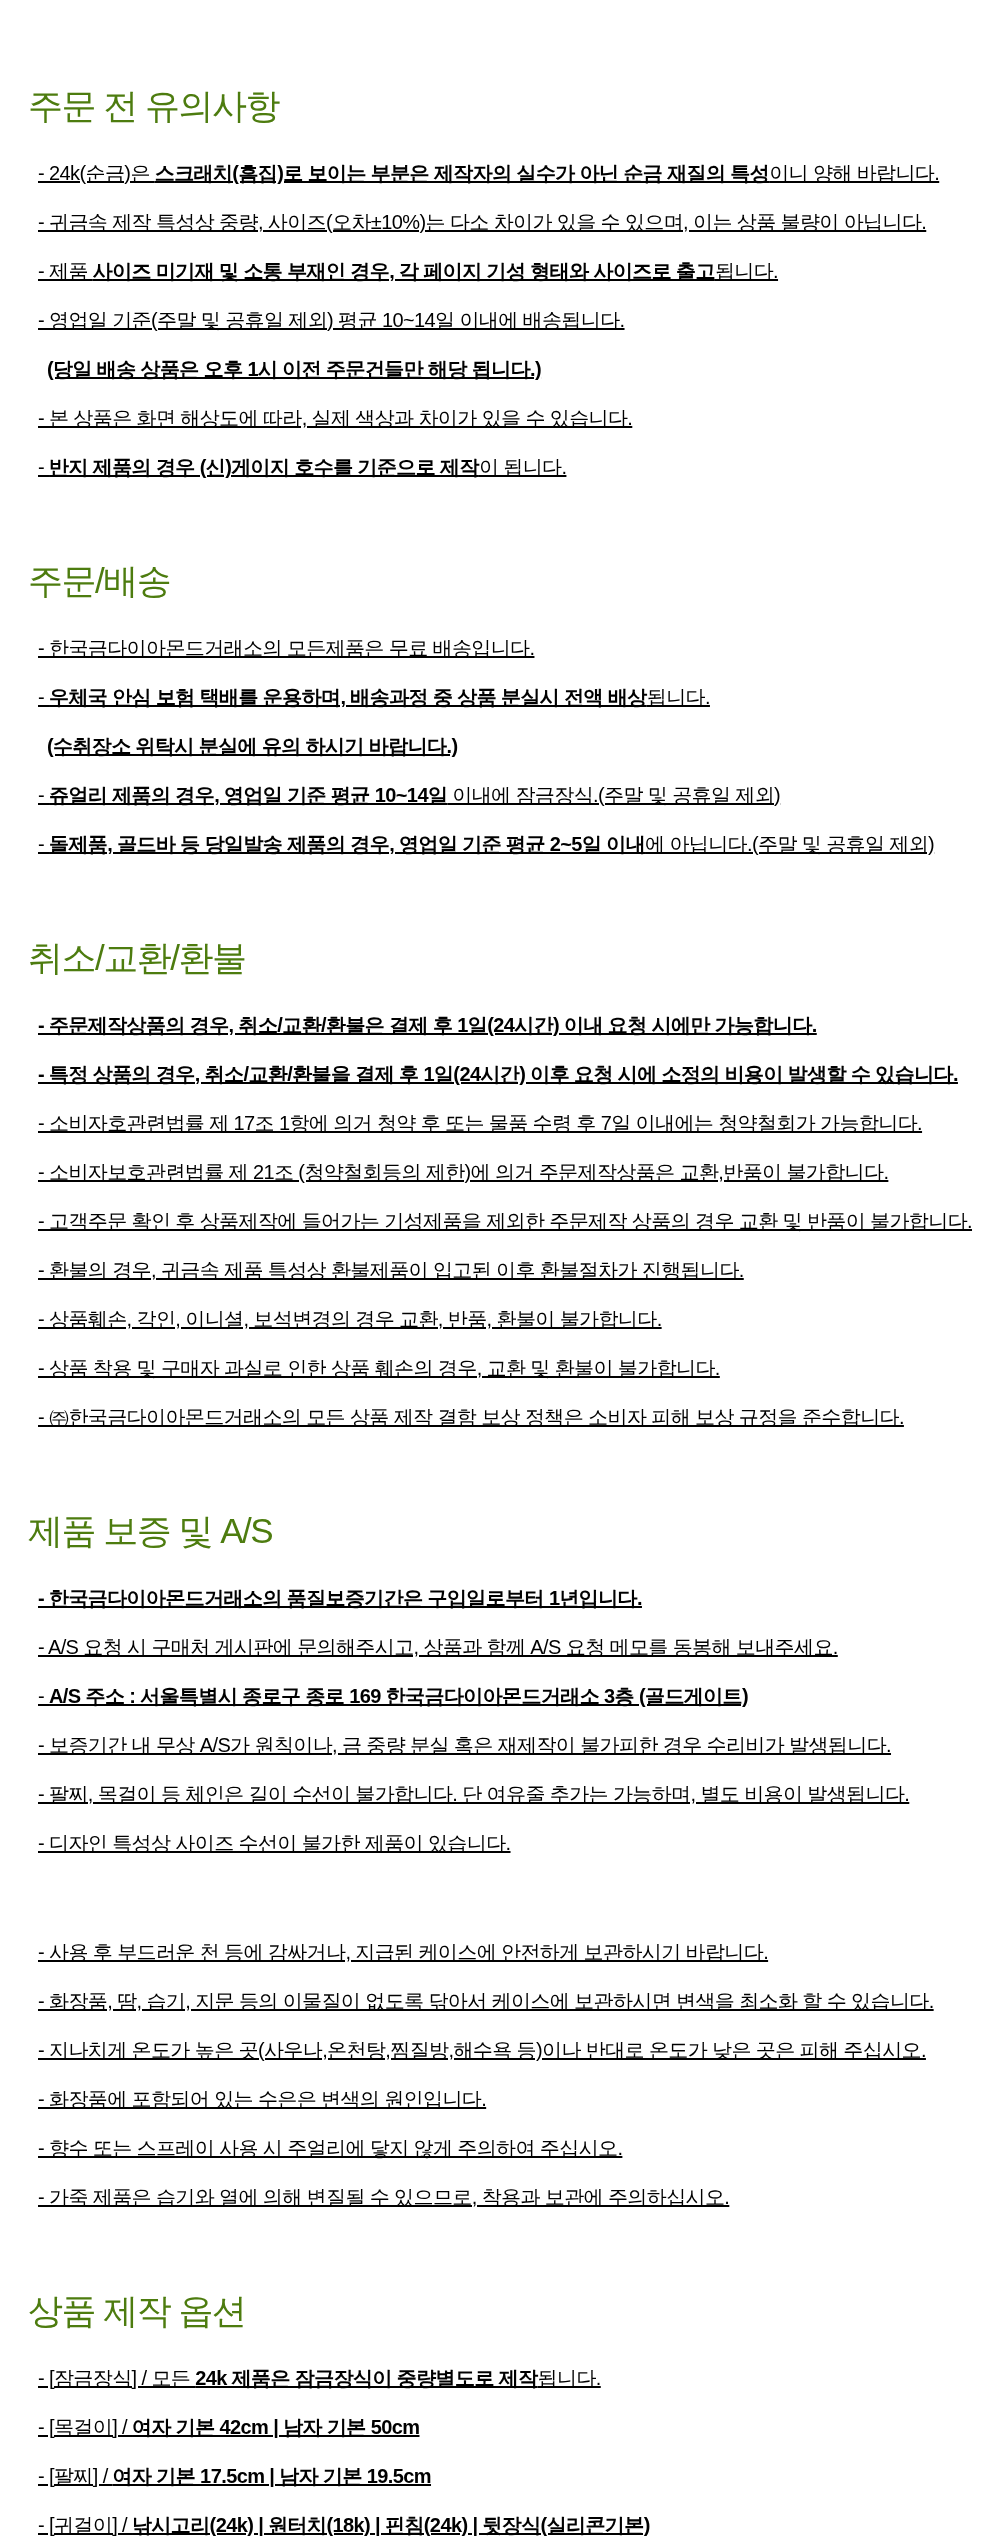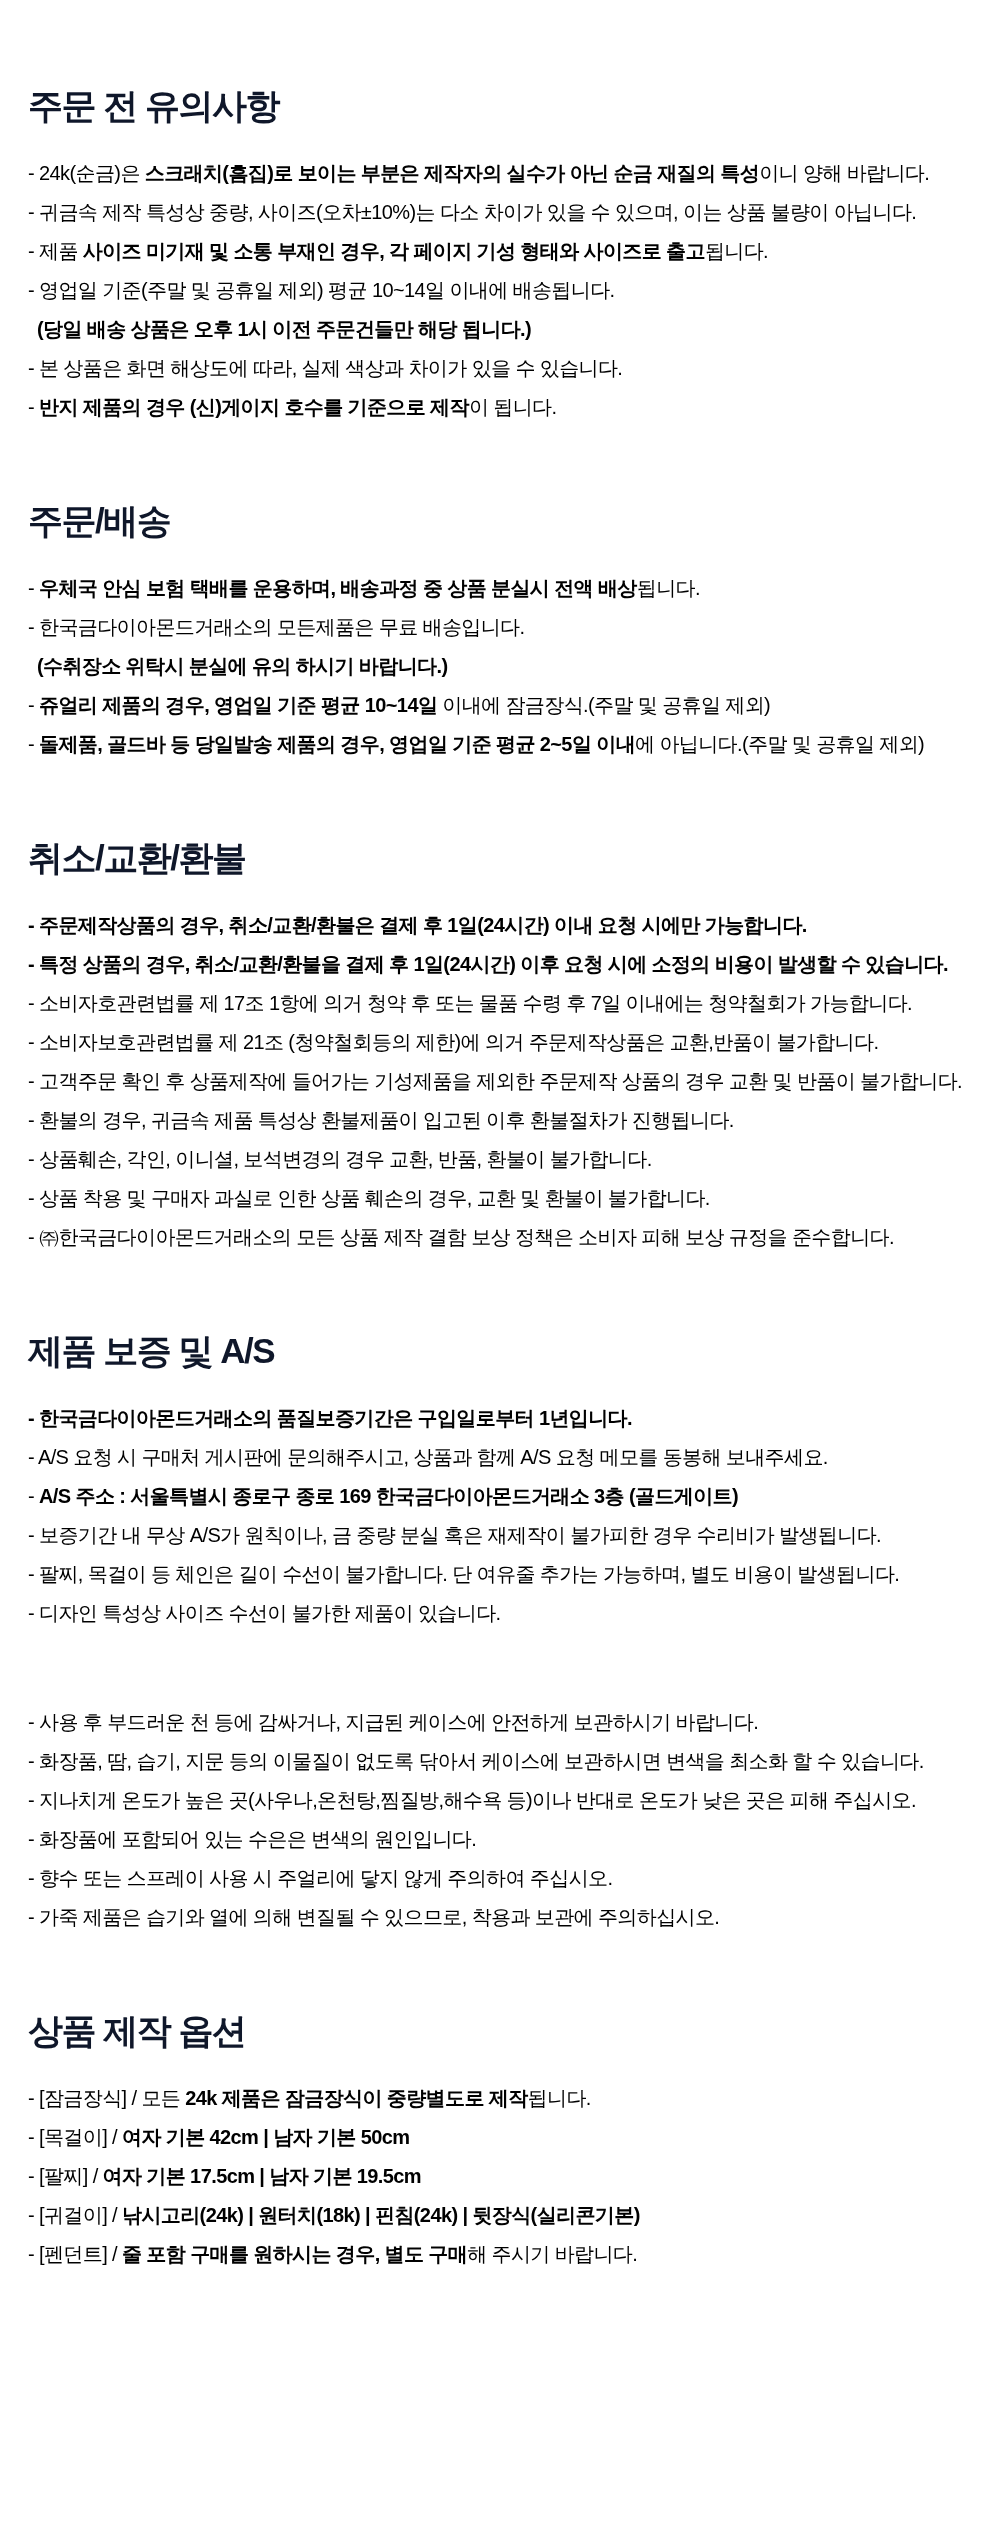--- a/index.html
+++ b/index.html
@@ -6,26 +6,26 @@
   body{
     width:1000px;min-height:2540px;background:#ffffff;color:#000000;
     font-family:"Liberation Sans","DejaVu Sans",sans-serif;
     -webkit-font-smoothing:antialiased;
   }
   .doc{padding:82px 20px 60px 28px;}
   .notice-section{margin:0 0 70px 0;}
   .notice-section:last-child{margin-bottom:0;}
   h2.section-title{
     margin:0 0 24px 0;
-    font-size:35px;line-height:48px;font-weight:700;
-    letter-spacing:-1.5px;color:#0f172a;
+    font-size:35px;line-height:48px;font-weight:400;
+    letter-spacing:-1.5px;color:#4d7c0f;
   }
   p.line{
-    margin:0;font-size:20px;line-height:39px;
-    letter-spacing:-0.6px;color:#000;white-space:nowrap;
+    margin:10px;font-size:20px;line-height:39px;
+    letter-spacing:-0.6px;color:#000;white-space:nowrap;text-decoration:underline;
   }
   p.line.indent{padding-left:9px;}
   p.line span{font-weight:400;}
   p.line span.b{font-weight:700;}
 </style>
 </head>
 <body>
 
 <main class="doc">
     <section class="notice-section">
@@ -33,22 +33,22 @@
       <p class="line"><span>- 24k(순금)은 </span><span class="b">스크래치(흠집)로 보이는 부분은 제작자의 실수가 아닌 순금 재질의 특성</span><span>이니 양해 바랍니다.</span></p>
       <p class="line"><span>- 귀금속 제작 특성상 중량, 사이즈(오차±10%)는 다소 차이가 있을 수 있으며, 이는 상품 불량이 아닙니다.</span></p>
       <p class="line"><span>- 제품 </span><span class="b">사이즈 미기재 및 소통 부재인 경우, 각 페이지 기성 형태와 사이즈로 출고</span><span>됩니다.</span></p>
       <p class="line"><span>- 영업일 기준(주말 및 공휴일 제외) 평균 10~14일 이내에 배송됩니다.</span></p>
       <p class="line indent"><span class="b">(당일 배송 상품은 오후 1시 이전 주문건들만 해당 됩니다.)</span></p>
       <p class="line"><span>- 본 상품은 화면 해상도에 따라, 실제 색상과 차이가 있을 수 있습니다.</span></p>
       <p class="line"><span>- </span><span class="b">반지 제품의 경우 (신)게이지 호수를 기준으로 제작</span><span>이 됩니다.</span></p>
     </section>
     <section class="notice-section">
       <h2 class="section-title">주문/배송</h2>
+      <p class="line"><span>- 한국금다이아몬드거래소의 모든제품은 무료 배송입니다.</span></p>
       <p class="line"><span>- </span><span class="b">우체국 안심 보험 택배를 운용하며, 배송과정 중 상품 분실시 전액 배상</span><span>됩니다.</span></p>
-      <p class="line"><span>- 한국금다이아몬드거래소의 모든제품은 무료 배송입니다.</span></p>
       <p class="line indent"><span class="b">(수취장소 위탁시 분실에 유의 하시기 바랍니다.)</span></p>
       <p class="line"><span>- </span><span class="b">쥬얼리 제품의 경우, 영업일 기준 평균 10~14일</span><span> 이내에 잠금장식.(주말 및 공휴일 제외)</span></p>
       <p class="line"><span>- </span><span class="b">돌제품, 골드바 등 당일발송 제품의 경우, 영업일 기준 평균 2~5일 이내</span><span>에 아닙니다.(주말 및 공휴일 제외)</span></p>
     </section>
     <section class="notice-section">
       <h2 class="section-title">취소/교환/환불</h2>
       <p class="line"><span class="b">- 주문제작상품의 경우, 취소/교환/환불은 결제 후 1일(24시간) 이내 요청 시에만 가능합니다.</span></p>
       <p class="line"><span class="b">- 특정 상품의 경우, 취소/교환/환불을 결제 후 1일(24시간) 이후 요청 시에 소정의 비용이 발생할 수 있습니다.</span></p>
       <p class="line"><span>- 소비자호관련법률 제 17조 1항에 의거 청약 후 또는 물품 수령 후 7일 이내에는 청약철회가 가능합니다.</span></p>
       <p class="line"><span>- 소비자보호관련법률 제 21조 (청약철회등의 제한)에 의거 주문제작상품은 교환,반품이 불가합니다.</span></p>

